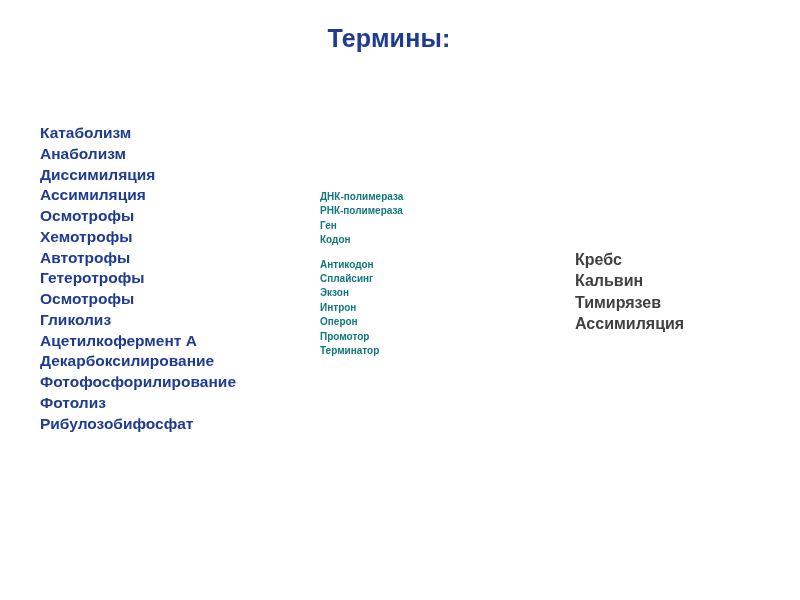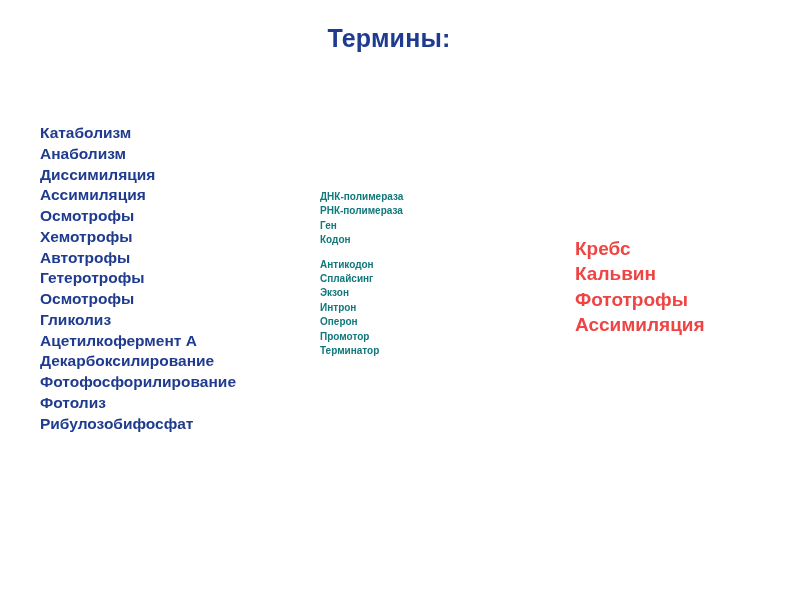--- a/index.html
+++ b/index.html
@@ -44,24 +44,24 @@
   }
   .col-mid {
     left: 320px;
     top: 190px;
     width: 230px;
     font-size: 10px;
     color: #12787c;
   }
   .col-right {
     left: 575px;
-    top: 236px;
+    top: 249px;
     width: 210px;
-    font-size: 19px;
-    color: #ef4444;
+    font-size: 16px;
+    color: #404040;
   }
   .term {
     white-space: normal;
   }
   .col-mid .term { margin-bottom: 1px; }
   .gap-before { margin-top: 11px; }
 </style>
 </head>
 <body>
 
@@ -97,17 +97,17 @@
     <div class="term">Экзон</div>
     <div class="term">Интрон</div>
     <div class="term">Оперон</div>
     <div class="term">Промотор</div>
     <div class="term">Терминатор</div>
   </div>
 
   <div class="col col-right">
     <div class="term">Кребс</div>
     <div class="term">Кальвин</div>
-    <div class="term">Фототрофы</div>
+    <div class="term">Тимирязев</div>
     <div class="term">Ассимиляция</div>
   </div>
 
 </div>
 
 </body></html>

